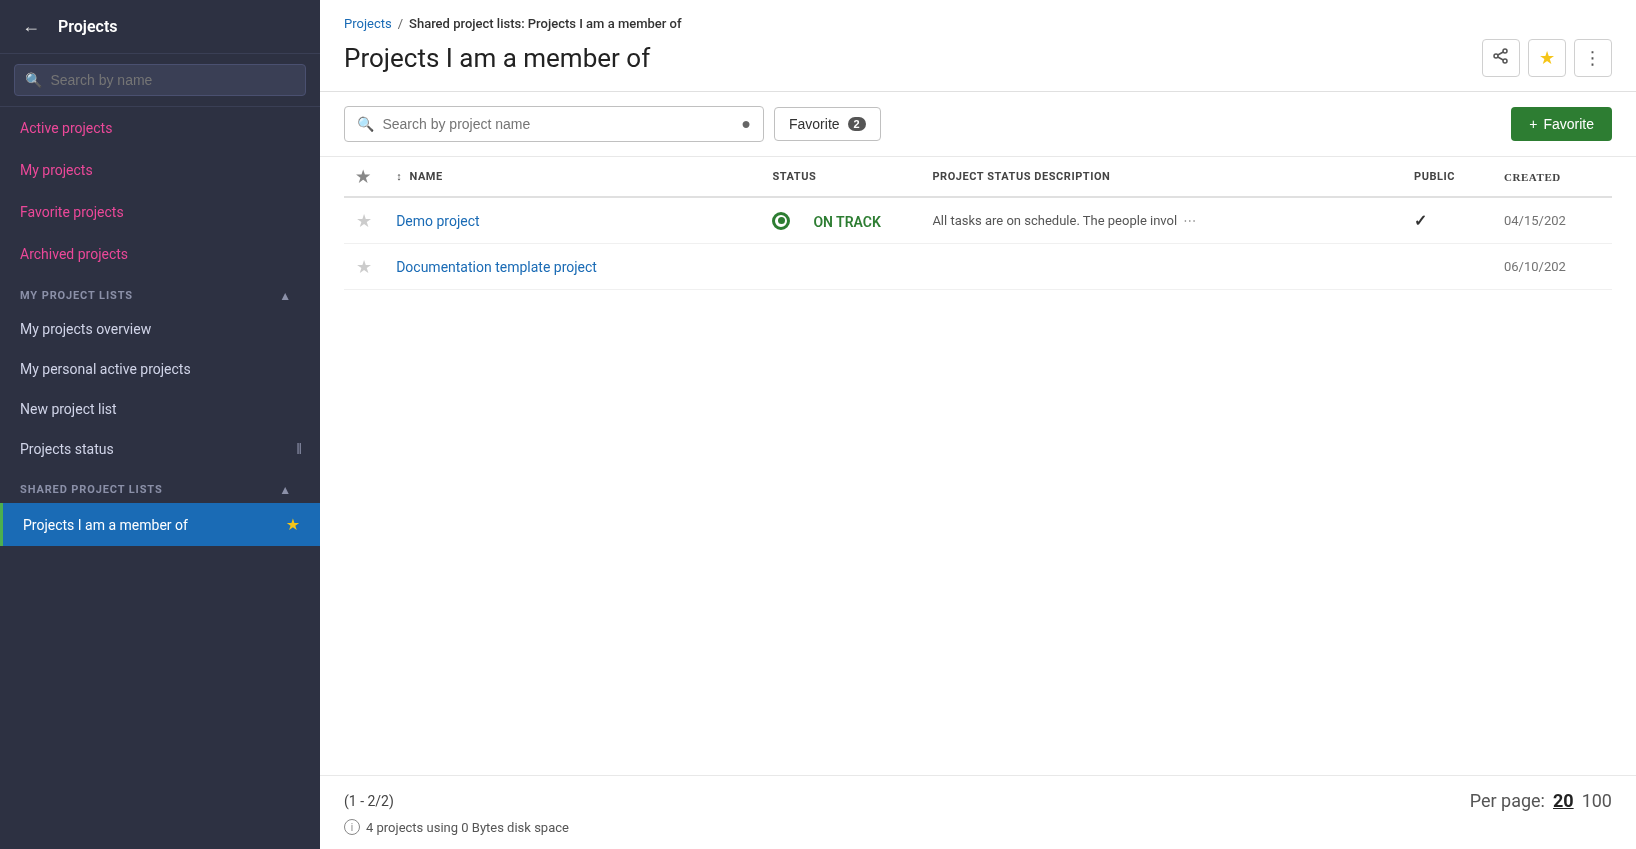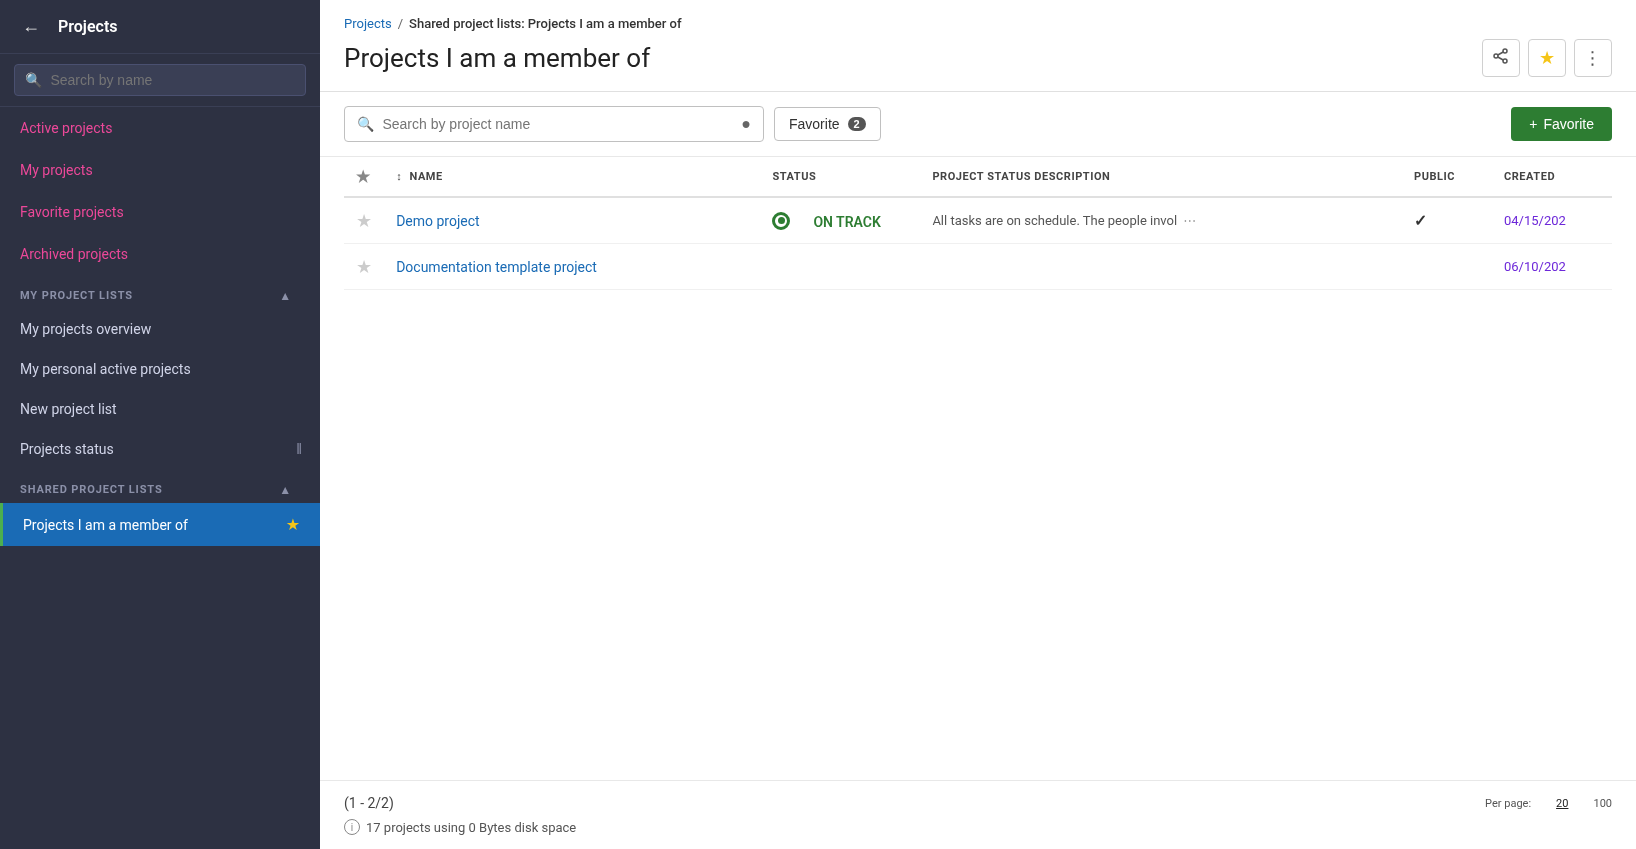--- a/index.html
+++ b/index.html
@@ -257,21 +257,21 @@
       font-weight: 700;
       color: #444;
       letter-spacing: 0.05em;
       text-transform: uppercase;
     }
     .table th.th-star { width: 36px; }
     .table th.th-name { }
     .table th.th-status { width: 160px; }
     .table th.th-desc { }
     .table th.th-public { width: 90px; }
-    .table th.th-created { width: 120px; }
+    .table th.th-created { width: 120px; font-family: Liberation Serif, serif; }
     .table tbody tr {
       border-bottom: 1px solid #f0f0f0;
     }
     .table td {
       padding: 12px 12px;
       vertical-align: middle;
     }
     .star-cell { color: #ccc; font-size: 18px; }
     .project-link {
       color: #1a6bb5;
@@ -308,43 +308,43 @@
       font-size: 13px;
       display: flex;
       align-items: center;
       gap: 6px;
     }
     .desc-more {
       color: #888;
       font-size: 13px;
     }
     .check-icon { color: #333; font-size: 16px; font-weight: 700; }
-    .created-cell { color: #6d28d9; font-size: 13px; }
+    .created-cell { color: #737373; font-size: 13px; }
 
     
     .table-footer {
       padding: 14px 24px;
       font-size: 14px;
       color: #444;
       border-top: 1px solid #e8e8e8;
     }
     .pagination-row {
       display: flex;
       align-items: center;
       justify-content: space-between;
     }
     .per-page {
       display: flex;
       align-items: center;
-      gap: 25px;
-      font-size: 11px;
+      gap: 8px;
+      font-size: 18px;
       color: #555;
     }
     .per-page-active {
-      font-weight: 400;
+      font-weight: 700;
       color: #222;
       text-decoration: underline;
       cursor: pointer;
     }
     .per-page-option {
       color: #555;
       cursor: pointer;
     }
     .disk-info {
       display: flex;
@@ -545,16 +545,16 @@
     <div class="pagination-row">
       <span>(1 - 2/2)</span>
       <div class="per-page">
         <span>Per page:</span>
         <span class="per-page-active">20</span>
         <span class="per-page-option">100</span>
       </div>
     </div>
     <div class="disk-info">
       <div class="info-icon">i</div>
-      <span>17 projects using 0 Bytes disk space</span>
+      <span>4 projects using 0 Bytes disk space</span>
     </div>
   </div>
 </div>
 
 </body></html>

